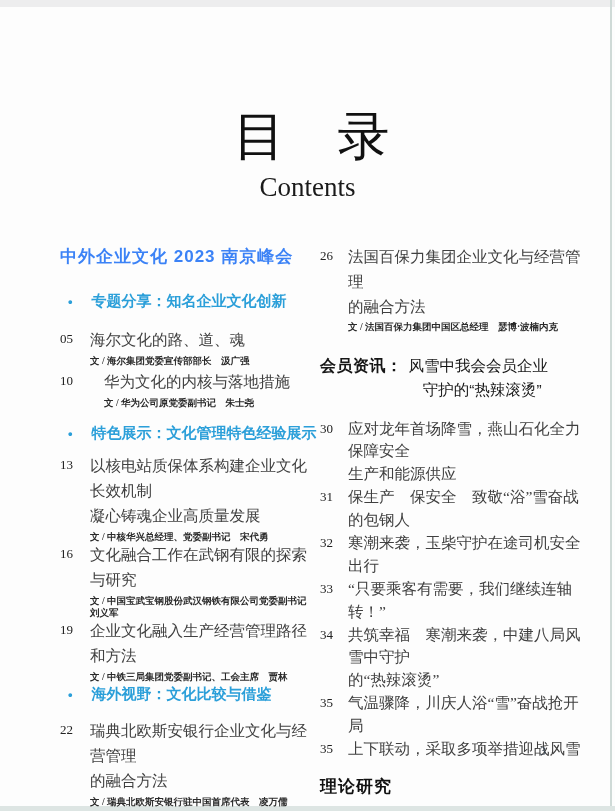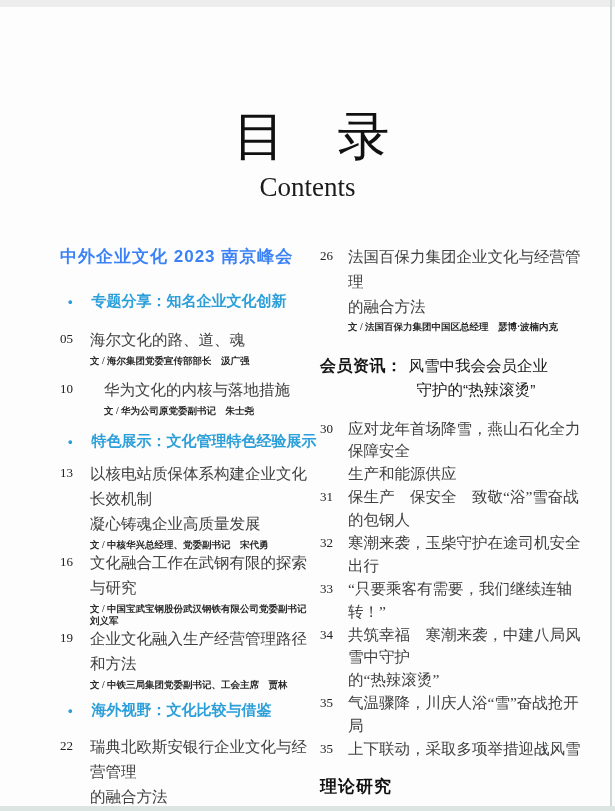--- a/index.html
+++ b/index.html
@@ -57,34 +57,34 @@
   .entry-body { flex:1; }
   .entry-title {
     font-family:"Liberation Serif", serif;
     font-size:15.5px; color:#404040; line-height:1.6;
   }
   .entry-author {
     font-family:"Liberation Serif", serif;
     font-weight:bold; font-size:9.5px; color:#2a2a2a;
     margin-top:2px; line-height:1.3;
   }
-  .mb-3  { margin-bottom:11px;justify-content:flex-end; }
-  .mb-10 { margin-bottom:10px; }
+  .mb-3  { margin-bottom:3px;justify-content:flex-end; }
+  .mb-10 { margin-bottom:2px; }
   .mb-15 { margin-bottom:15px;gap:14px; }
   .tight .entry-title { line-height:1.45; }
   .tight { margin-bottom:1px; }
 
   .member-header {
     display:flex; align-items:baseline;
     font-family:"Liberation Sans", sans-serif;
     color:#161616; margin-top:20px; margin-bottom:16px;
   }
   .member-label { flex:none; font-weight:bold; font-size:16px; letter-spacing:0.5px; }
   .member-lines { font-size:15.5px; line-height:1.55; margin-left:6px; font-weight:500; }
-  .member-line2 { padding-left:8px; }
+  .member-line2 { padding-left:8px;text-align:center; }
 
   .section-header-black {
     font-family:"Liberation Sans", sans-serif;
     font-weight:bold; font-size:17px; color:#111;
     letter-spacing:1px;
     margin-top:14px; margin-bottom:16px;
   }
 
   .page-number {
     position:absolute; top:744px; left:540px;

